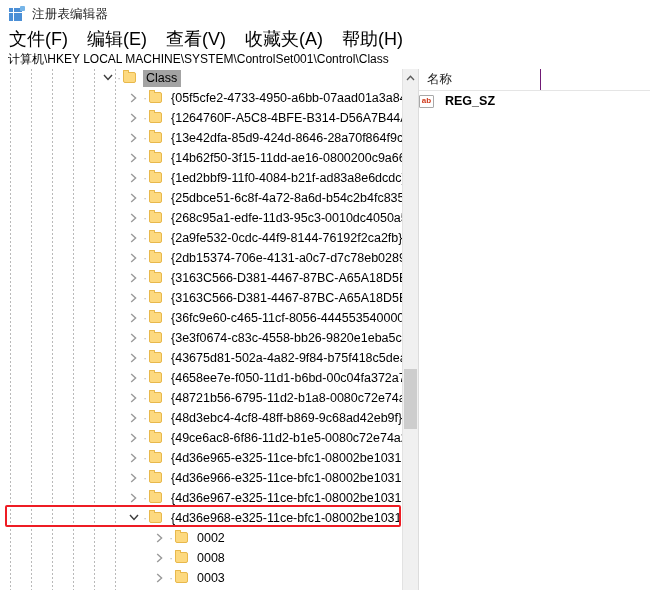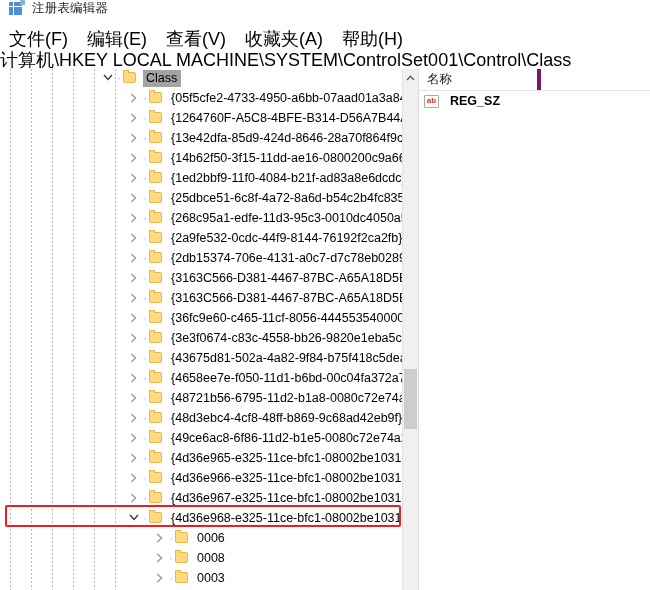--- a/index.html
+++ b/index.html
@@ -14,20 +14,21 @@
     font-size: 12px;
     color: #000000;
     overflow: hidden;
     position: relative;
   }
 
   
   .titlebar {
     height: 28px;
     display: flex;
+    align-items: center;
     padding-left: 9px;
     background: #ffffff;
   }
   .app-icon {
     width: 16px;
     height: 16px;
     position: relative;
     margin-right: 7px;
     flex: 0 0 auto;
   }
@@ -79,21 +80,22 @@
     margin-right: 19px;
     cursor: default;
     white-space: nowrap;
   }
 
   
   .addressbar {
     height: 19px;
     display: flex;
     align-items: center;
-    font-size: 18px;
+    padding-left: 8px;
+    font-size: 12px;
     color: #000000;
     border-bottom: 1px solid #d9d9d9;
     background: #ffffff;
     white-space: nowrap;
     overflow: hidden;
   }
 
   
   .panes {
     position: absolute;
@@ -239,33 +241,32 @@
     position: relative;
   }
   .col-header .ch {
     font-size: 12.5px;
     color: #1a1a1a;
     padding-left: 8px;
     box-sizing: border-box;
     height: 21px;
     line-height: 21px;
   }
-  .col-name { width: 122px; border-right: 4px solid #701a75; }
+  .col-name { width: 122px; border-right: 1px solid #701a75; }
   .col-type { width: 109px; }
 
   .value-row {
     height: 20px;
     display: flex;
     align-items: center;
     font-size: 12.5px;
   }
   .ab-icon {
     width: 15px;
     height: 13px;
-    margin-left: 5px;
     margin-right: 3px;
     position: relative;
     flex: 0 0 auto;
     background: #ffffff;
     border: 1px solid #a8a8a8;
     box-sizing: border-box;
     border-radius: 1px;
   }
   .ab-icon span {
     position: absolute;
@@ -592,21 +593,21 @@
         <div class="row" style="top: 459px; left: 152px;">
           <div class="twisty">
             <svg width="9" height="10" viewBox="0 0 9 10">
               <path d="M2.2 1 L6.6 5 L2.2 9" fill="none" stroke="#9a9a9a" stroke-width="1.4"></path>
             </svg>
           </div>
           <div class="dash">·</div>
           <div class="folder">
             <i></i>
           </div>
-          <div class="label">0006</div>
+          <div class="label">0002</div>
         </div>
         <div class="row" style="top: 479px; left: 152px;">
           <div class="twisty">
             <svg width="9" height="10" viewBox="0 0 9 10">
               <path d="M2.2 1 L6.6 5 L2.2 9" fill="none" stroke="#9a9a9a" stroke-width="1.4"></path>
             </svg>
           </div>
           <div class="dash">·</div>
           <div class="folder">
             <i></i>

